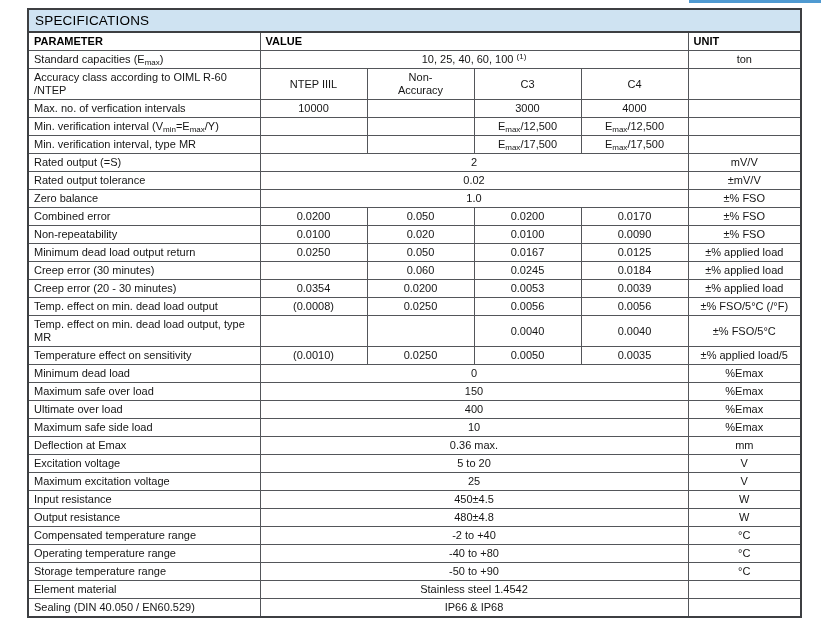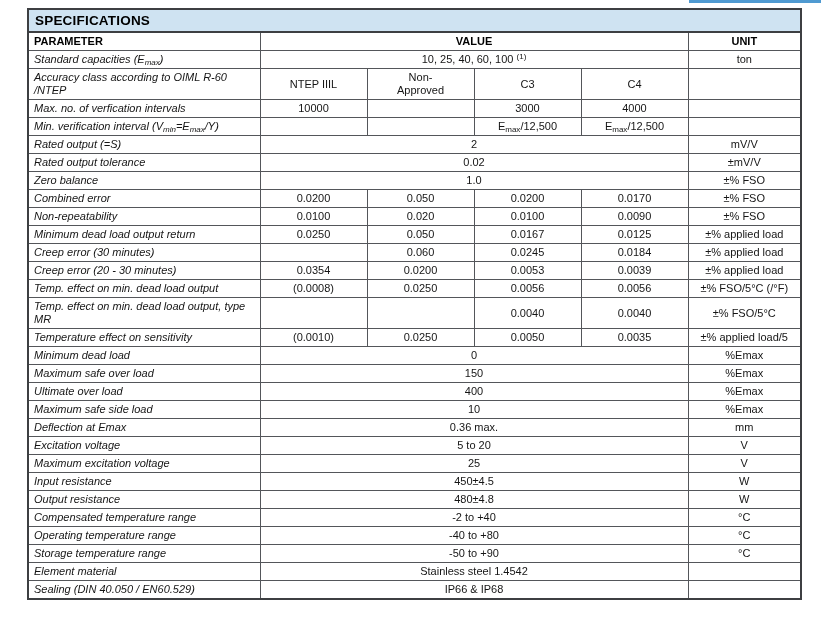--- a/index.html
+++ b/index.html
@@ -22,28 +22,28 @@
   table.spec col.c-val{width:107px;}
   table.spec col.c-unit{width:113px;}
   table.spec th, table.spec td{
     border:1px solid #54565a;
     font-size:11px;line-height:13px;
     padding:2px 5px;
     vertical-align:middle;
     overflow:hidden;
   }
   tr.title-row th{
-    text-align:left;font-size:13.5px;line-height:15px;font-weight:bold;
+    text-align:left;font-size:13.5px;line-height:15px;font-weight:normal;
     padding:3px 6px;letter-spacing:.2px;color:#000;
     border-bottom:2px solid #3d3f42;
   }
   tr.head-row th{font-weight:bold;color:#000;}
   th.h-param{text-align:left;}
-  th.h-val, th.h-unit{text-align:center;}
-  td.param{text-align:left;font-style:italic;}
+  th.h-val, th.h-unit{text-align:left;}
+  td.param{text-align:left;}
   td.val{text-align:center;white-space:pre-line;}
   td.unit{text-align:center;}
   sub{font-size:8px;vertical-align:-2px;line-height:0;}
   sup{font-size:8px;vertical-align:4px;line-height:0;}
 </style>
 </head>
 <body>
 
 <div class="top-strip" style="background-color: rgb(79, 154, 209);"></div>
 
@@ -70,39 +70,47 @@
     <tbody>
         <tr>
           <td class="param">Standard capacities (E<sub>max</sub>)</td>
           <td colspan="4" class="val">10, 25, 40, 60, 100 <sup>(1)</sup></td>
           <td class="unit">ton</td>
         </tr>
         <tr>
           <td class="param">Accuracy class according to OIML R-60 /NTEP</td>
           <td class="val">NTEP IIIL</td>
           <td class="val">Non-
-Approved</td>
+Accuracy</td>
           <td class="val">C3</td>
           <td class="val">C4</td>
           <td class="unit"></td>
         </tr>
         <tr>
           <td class="param">Max. no. of verfication intervals</td>
           <td class="val">10000</td>
           <td class="val"></td>
           <td class="val">3000</td>
           <td class="val">4000</td>
           <td class="unit"></td>
         </tr>
         <tr>
           <td class="param">Min. verification interval (V<sub>min</sub>=E<sub>max</sub>/Y)</td>
           <td class="val"></td>
           <td class="val"></td>
           <td class="val">E<sub>max</sub>/12,500</td>
           <td class="val">E<sub>max</sub>/12,500</td>
+          <td class="unit"></td>
+        </tr>
+        <tr>
+          <td class="param">Min. verification interval, type MR</td>
+          <td class="val"></td>
+          <td class="val"></td>
+          <td class="val">E<sub>max</sub>/17,500</td>
+          <td class="val">E<sub>max</sub>/17,500</td>
           <td class="unit"></td>
         </tr>
         <tr>
           <td class="param">Rated output (=S)</td>
           <td colspan="4" class="val">2</td>
           <td class="unit">mV/V</td>
         </tr>
         <tr>
           <td class="param">Rated output tolerance</td>
           <td colspan="4" class="val">0.02</td>

